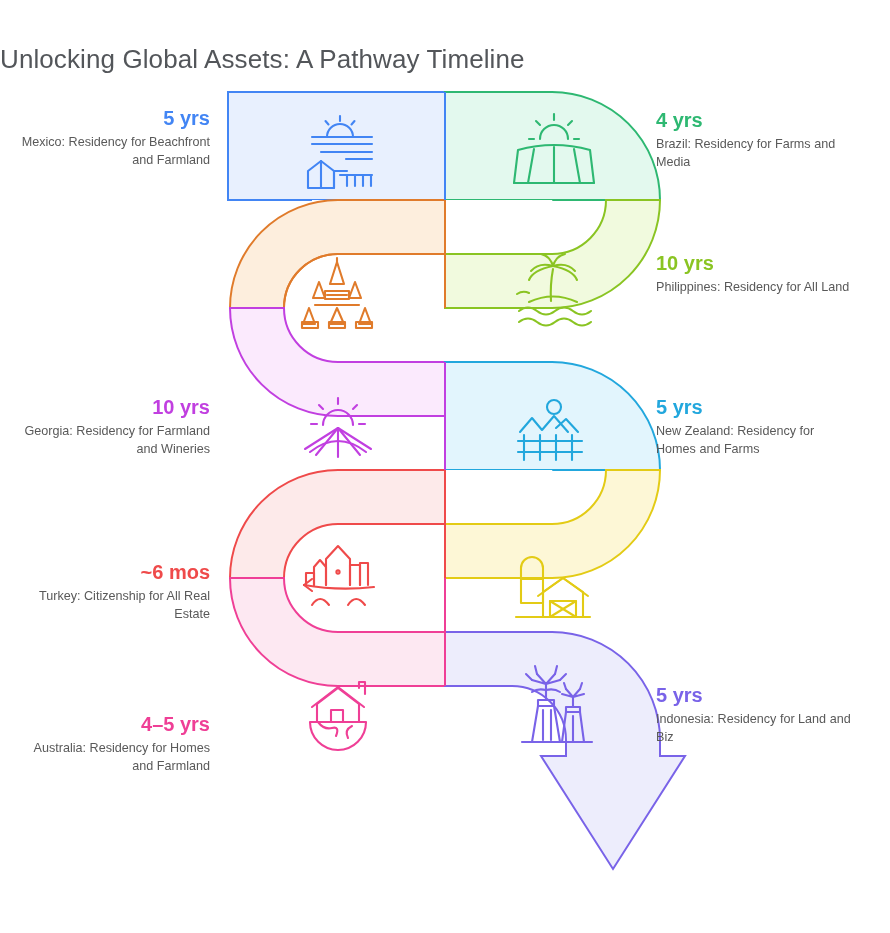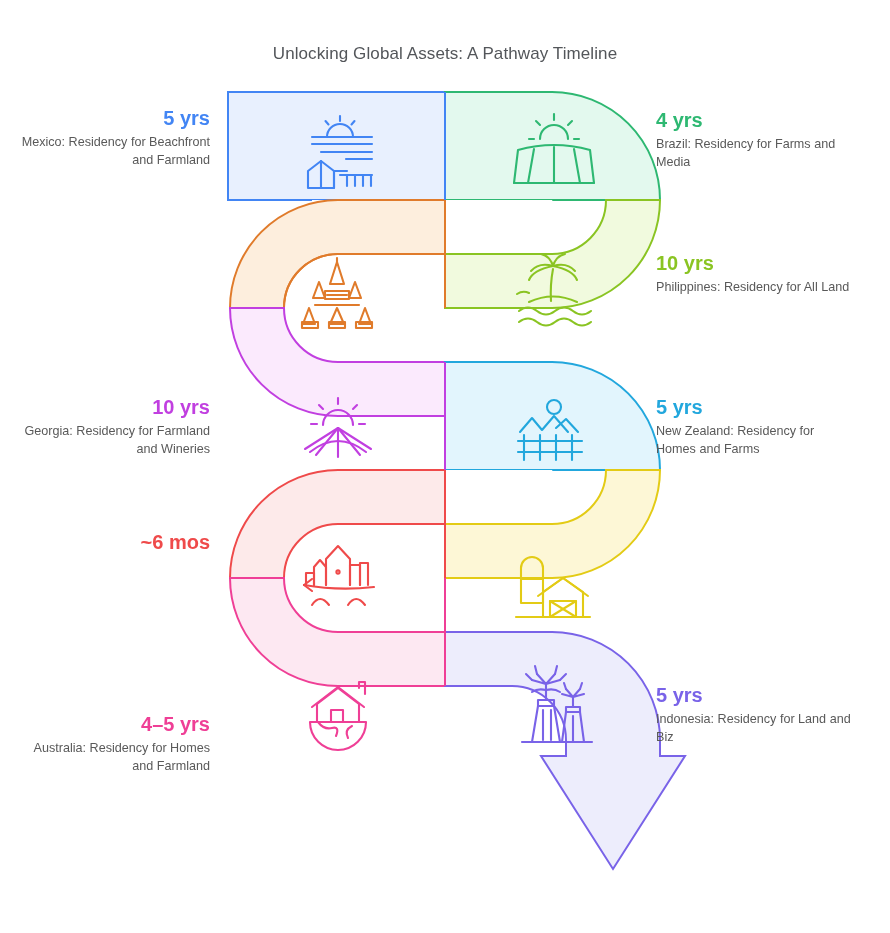--- a/index.html
+++ b/index.html
@@ -7,22 +7,22 @@
     width:890px;height:933px;
     background:#ffffff;
     font-family:"Liberation Sans", sans-serif;
     color:#4a4a4a;
     overflow:hidden;
     position:relative;
   }
   #page-title{
     position:absolute;
     top:44px;left:0;width:890px;
-    text-align:center;
-    font-size:17px;
+    text-align:left;
+    font-size:26px;
     color:#53565a;
     letter-spacing:.1px;
     font-weight:400;
   }
   #diagram{
     position:absolute;
     top:0;left:0;
     width:890px;height:933px;
   }
   .lbl{
@@ -287,22 +287,23 @@
 
 <div class="lbl left" style="top:397px">
   <span class="dur" style="color:#c13fe0">10 yrs</span>
   <span>Georgia: Residency for Farmland and Wineries</span>
 </div>
 <div class="lbl right" style="top:397px">
   <span class="dur" style="color:#22a7dd">5 yrs</span>
   <span>New Zealand: Residency for Homes and Farms</span>
 </div>
 
-<div class="lbl left" style="top:532px">
+<div class="lbl left" style="top:562px">
   <span class="dur" style="color:#ef4a4a">~6 mos</span>
+  <span>Turkey: Citizenship for All Real Estate</span>
 </div>
 <div class="lbl right" style="top:541px">
 </div>
 
 <div class="lbl left" style="top:714px">
   <span class="dur" style="color:#ef3f96">4–5 yrs</span>
   <span>Australia: Residency for Homes and Farmland</span>
 </div>
 <div class="lbl right" style="top:685px">
   <span class="dur" style="color:#7963e8">5 yrs</span>

